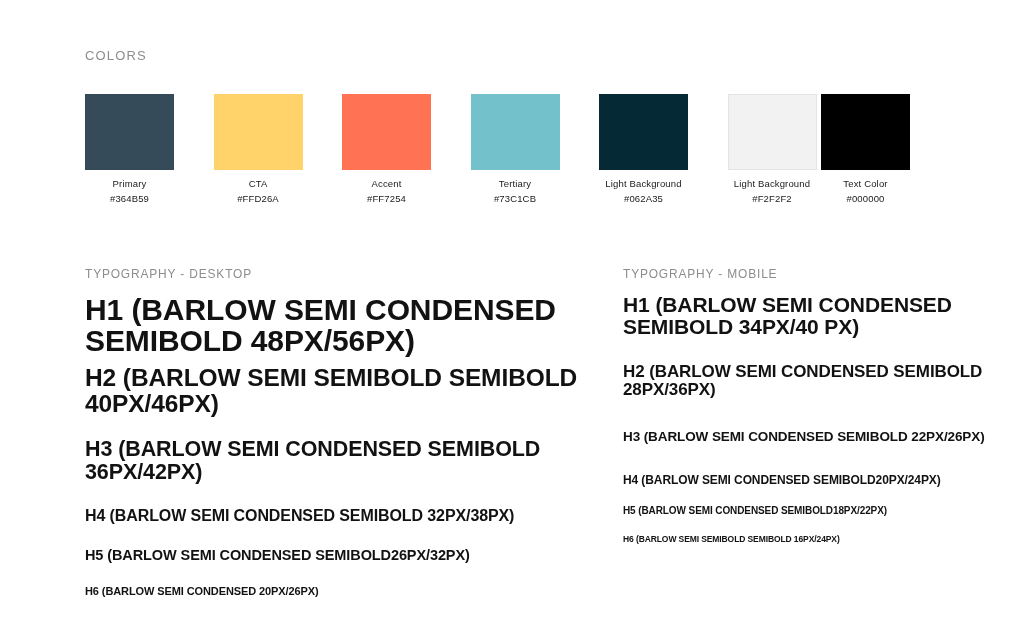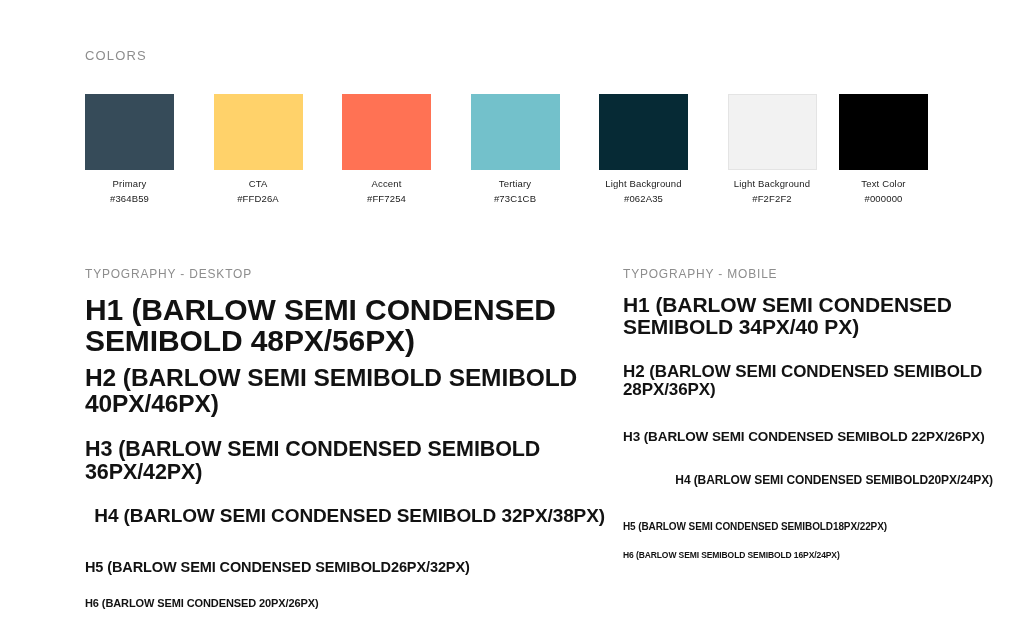--- a/index.html
+++ b/index.html
@@ -91,29 +91,29 @@
     color: #121212;
     letter-spacing: -0.1px;
     margin: 0;
     transform-origin: left top;
   }
 
   
   #type-desktop .h1 { font-size: 30px; line-height: 31px; margin-bottom: 9px; }
   #type-desktop .h2 { font-size: 24.5px; line-height: 26px; margin-bottom: 21px; }
   #type-desktop .h3 { font-size: 21.5px; line-height: 23px; margin-bottom: 22px; }
-  #type-desktop .h4 { font-size: 19px; line-height: 20px; margin-bottom: 33px; text-align: right; }
+  #type-desktop .h4 { font-size: 16px; line-height: 20px; margin-bottom: 21px; }
   #type-desktop .h5 { font-size: 14.5px; line-height: 16px; margin-bottom: 22px; }
   #type-desktop .h6 { font-size: 11px; line-height: 12px; margin-bottom: 0; }
 
   
   #type-mobile .h1 { font-size: 21px; line-height: 22px; margin-bottom: 25px; }
   #type-mobile .h2 { font-size: 17px; line-height: 18px; margin-bottom: 30px; }
   #type-mobile .h3 { font-size: 13.5px; line-height: 15px; margin-bottom: 30px; }
-  #type-mobile .h4 { font-size: 12px; line-height: 13px; margin-bottom: 34px; text-align: right; }
+  #type-mobile .h4 { font-size: 12px; line-height: 13px; margin-bottom: 18px; }
   #type-mobile .h5 { font-size: 10px; line-height: 11px; margin-bottom: 19px; }
   #type-mobile .h6 { font-size: 8.5px; line-height: 9px; margin-bottom: 0; }
 </style>
 </head>
 <body>
 
 <div class="page">
 
   <div class="section-label" id="colors-label">COLORS</div>
 
@@ -141,21 +141,21 @@
       <div class="swatch-col" style="left: 514px;">
         <span class="swatch-chip" style="background: rgb(6, 42, 53);"></span>
         <span class="swatch-name">Light Background</span>
         <span class="swatch-hex">#062A35</span>
       </div>
       <div class="swatch-col" style="left: 642.5px;">
         <span class="swatch-chip bordered" style="background: rgb(242, 242, 242);"></span>
         <span class="swatch-name">Light Background</span>
         <span class="swatch-hex">#F2F2F2</span>
       </div>
-      <div class="swatch-col" style="left: 754px;">
+      <div class="swatch-col" style="left: 736px;">
         <span class="swatch-chip" style="background: rgb(0, 0, 0);"></span>
         <span class="swatch-name">Text Color</span>
         <span class="swatch-hex">#000000</span>
       </div>
     </div>
 
   <div class="section-label condensed" id="typo-desktop-label">TYPOGRAPHY - DESKTOP</div>
 
   <div class="section-label condensed" id="typo-mobile-label">TYPOGRAPHY - MOBILE</div>
 

